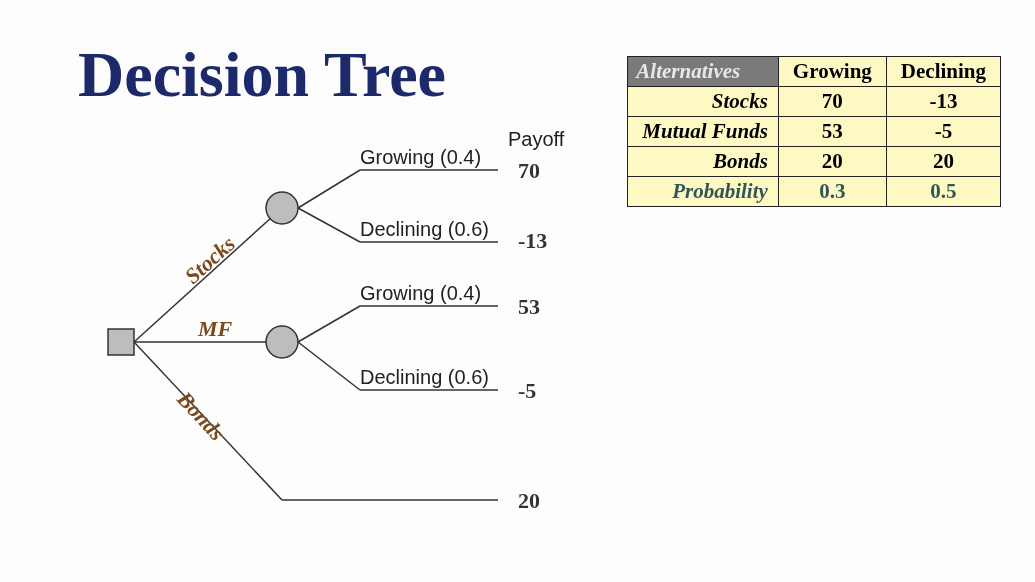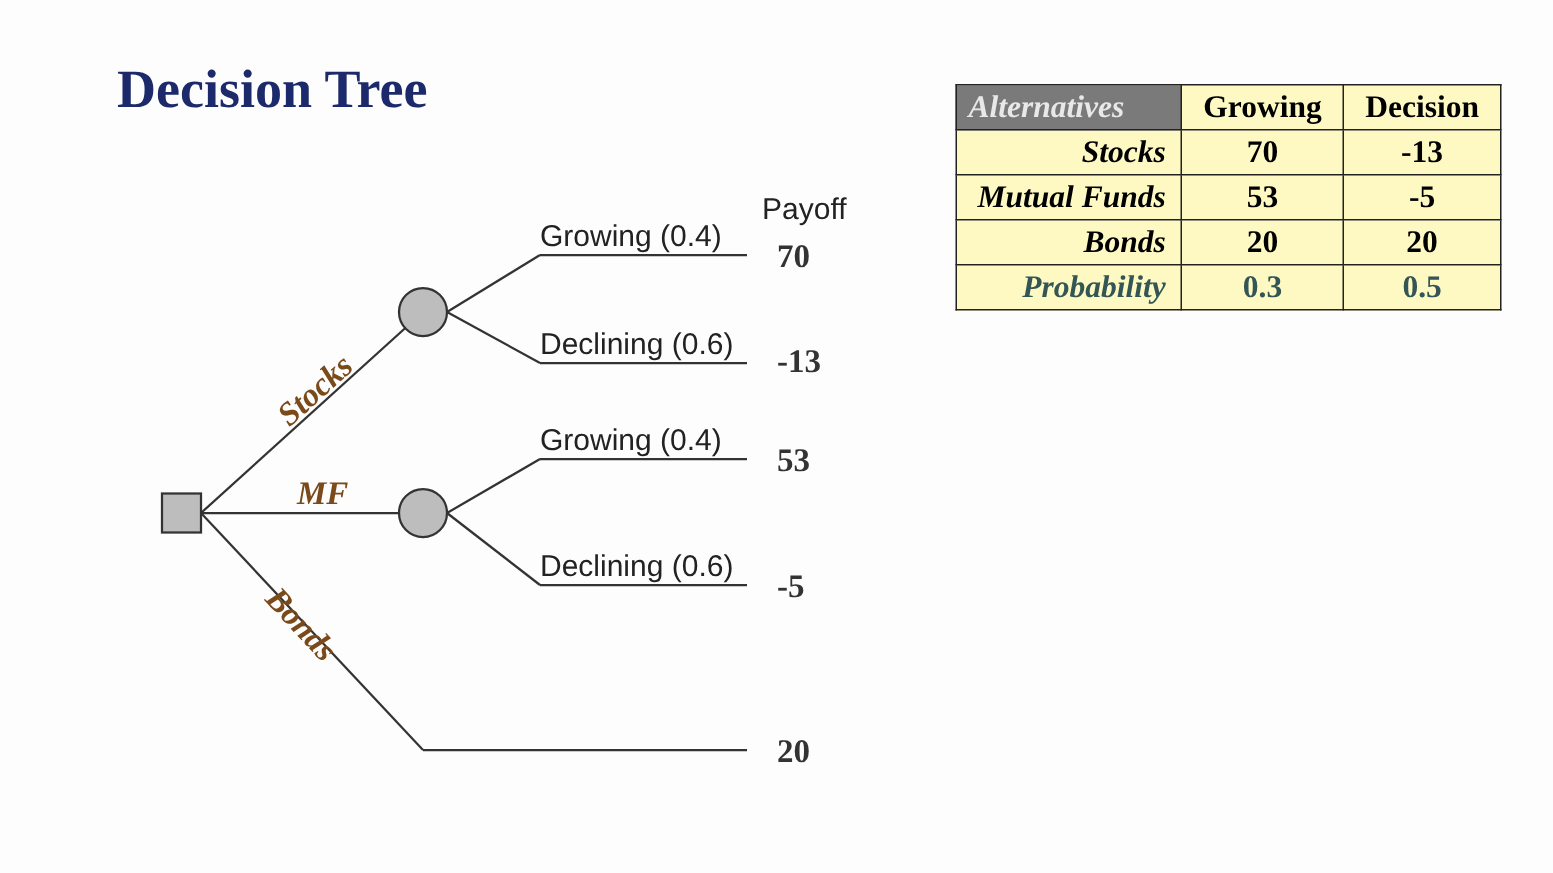--- a/index.html
+++ b/index.html
@@ -9,21 +9,21 @@
     height: 582px;
     background: #fdfdfd;
     font-family: Georgia, 'Times New Roman', serif;
     overflow: hidden;
     position: relative;
   }
   .title {
     position: absolute;
     left: 78px;
     top: 38px;
-    font-size: 36px;
+    font-size: 64px;
     font-weight: bold;
     color: #1c2a6b;
     font-family: Georgia, serif;
   }
   
   .ptable {
     position: absolute;
     top: 28px;
     right: 34px;
     border-collapse: collapse;
@@ -84,21 +84,21 @@
 </head>
 <body>
 
 <div class="title">Decision Tree</div>
 
 <table class="ptable">
   <tbody>
       <tr>
     <th class="alt">Alternatives</th>
     <th>Growing</th>
-    <th>Decision</th>
+    <th>Declining</th>
   </tr>
   <tr>
     <td class="rowhead">Stocks</td>
     <td class="val">70</td>
     <td class="val">-13</td>
   </tr>
   <tr>
     <td class="rowhead">Mutual Funds</td>
     <td class="val">53</td>
     <td class="val">-5</td>

